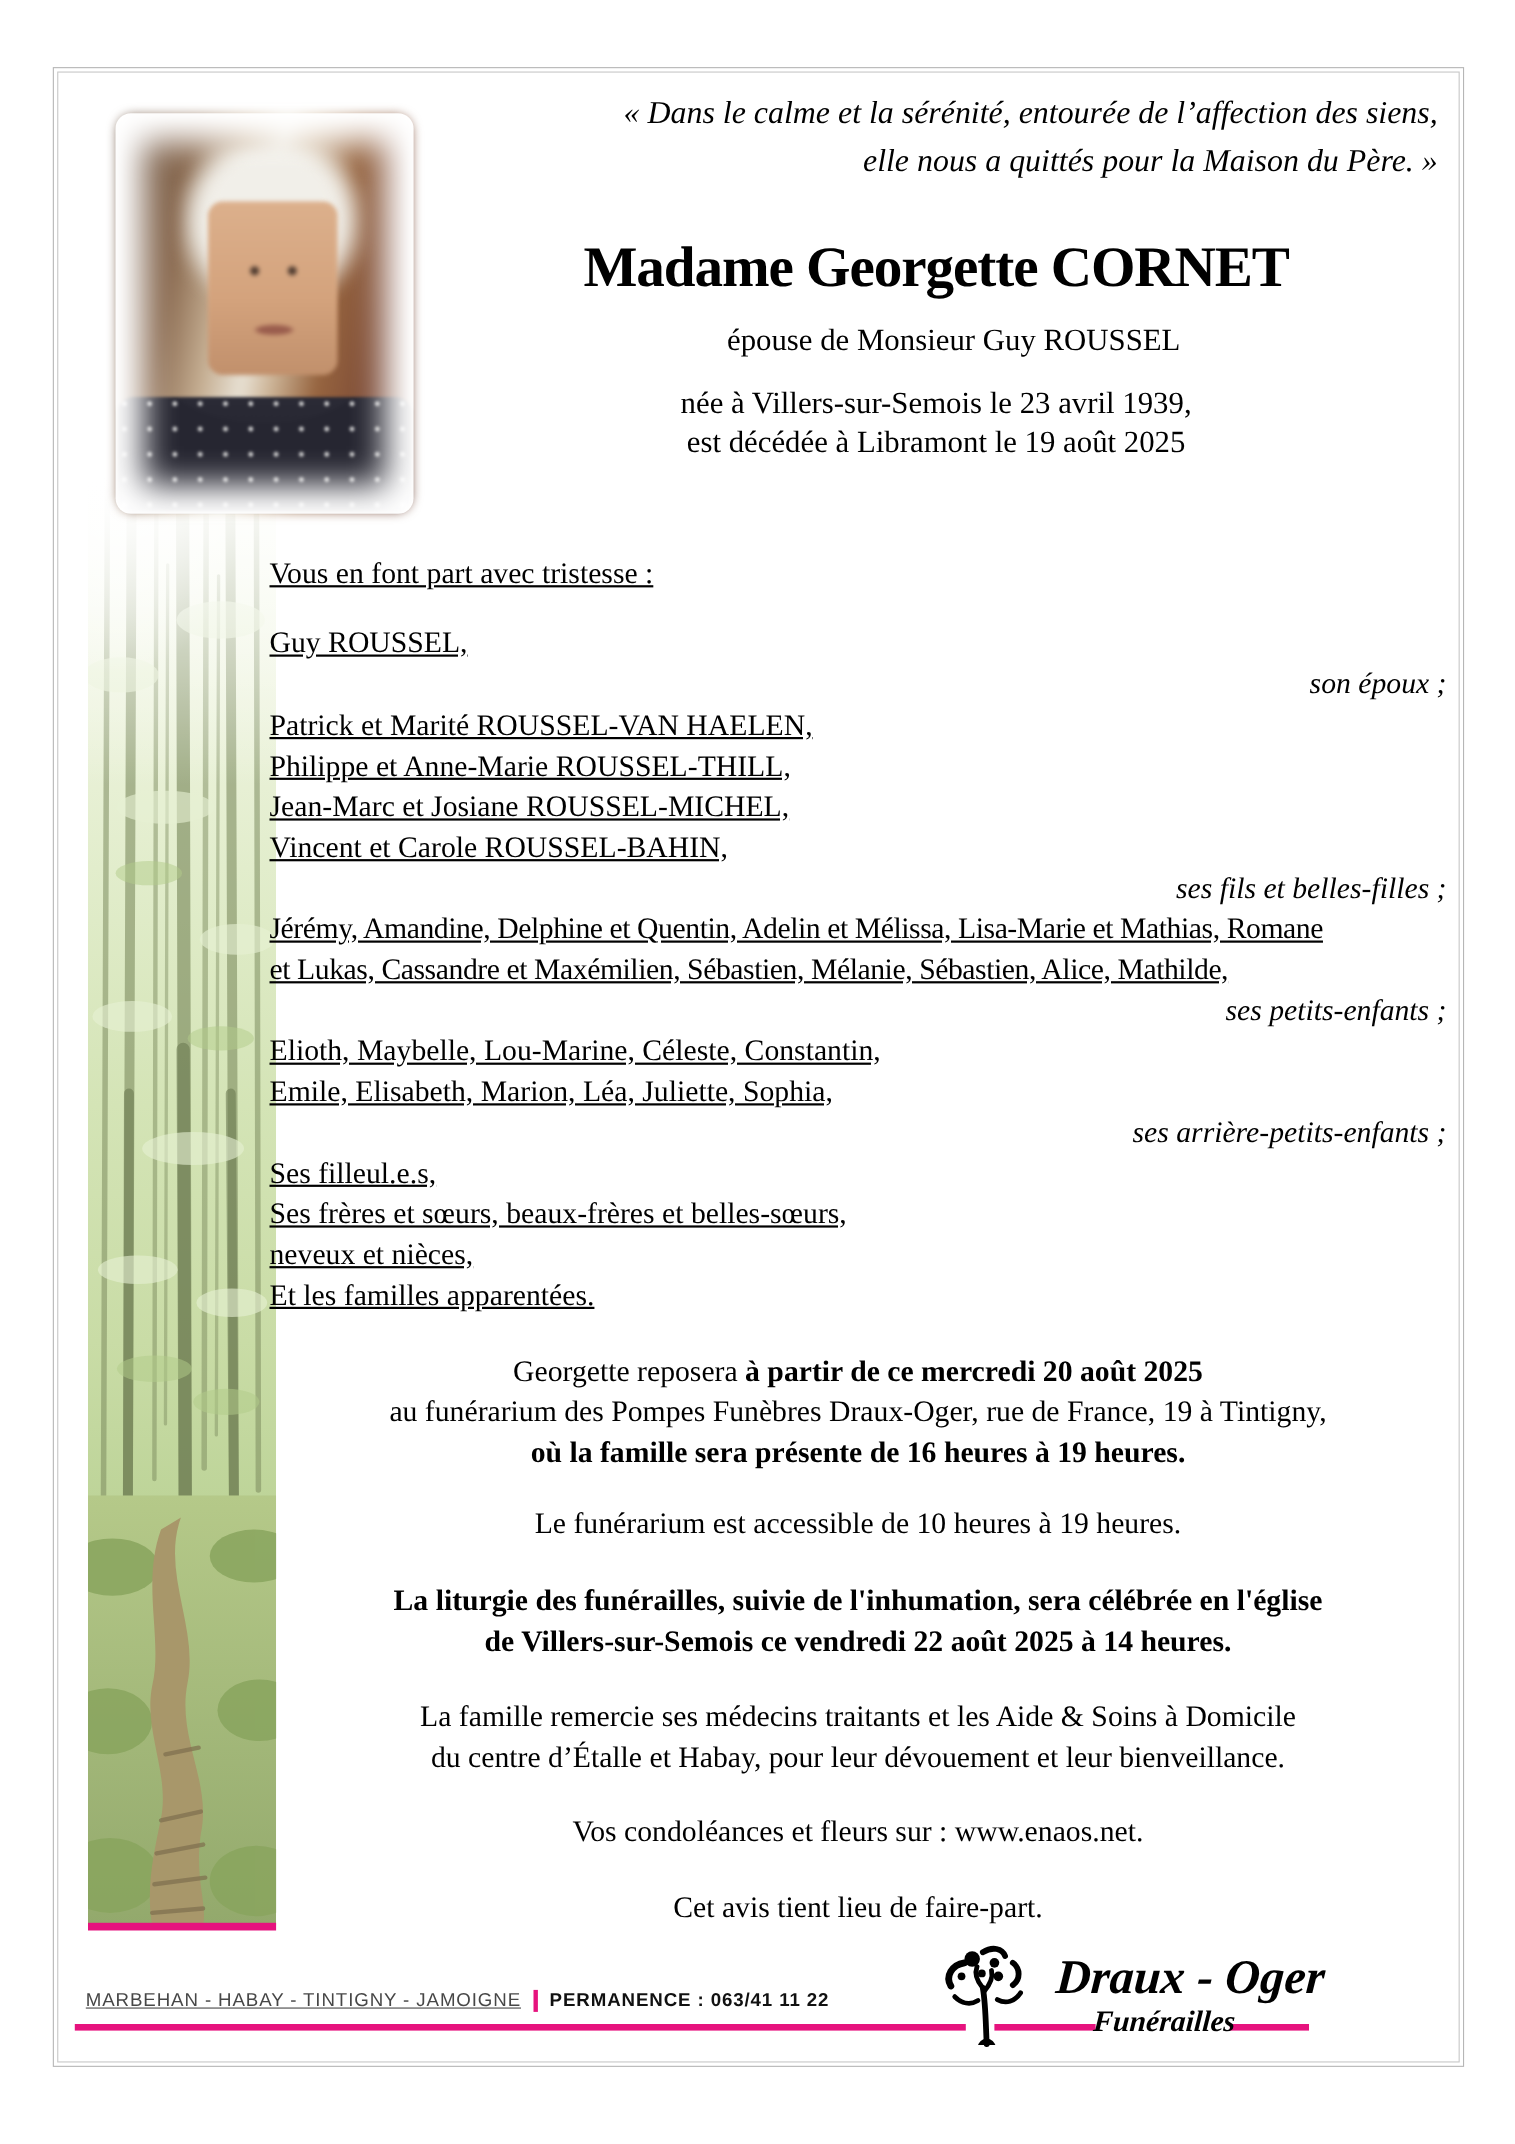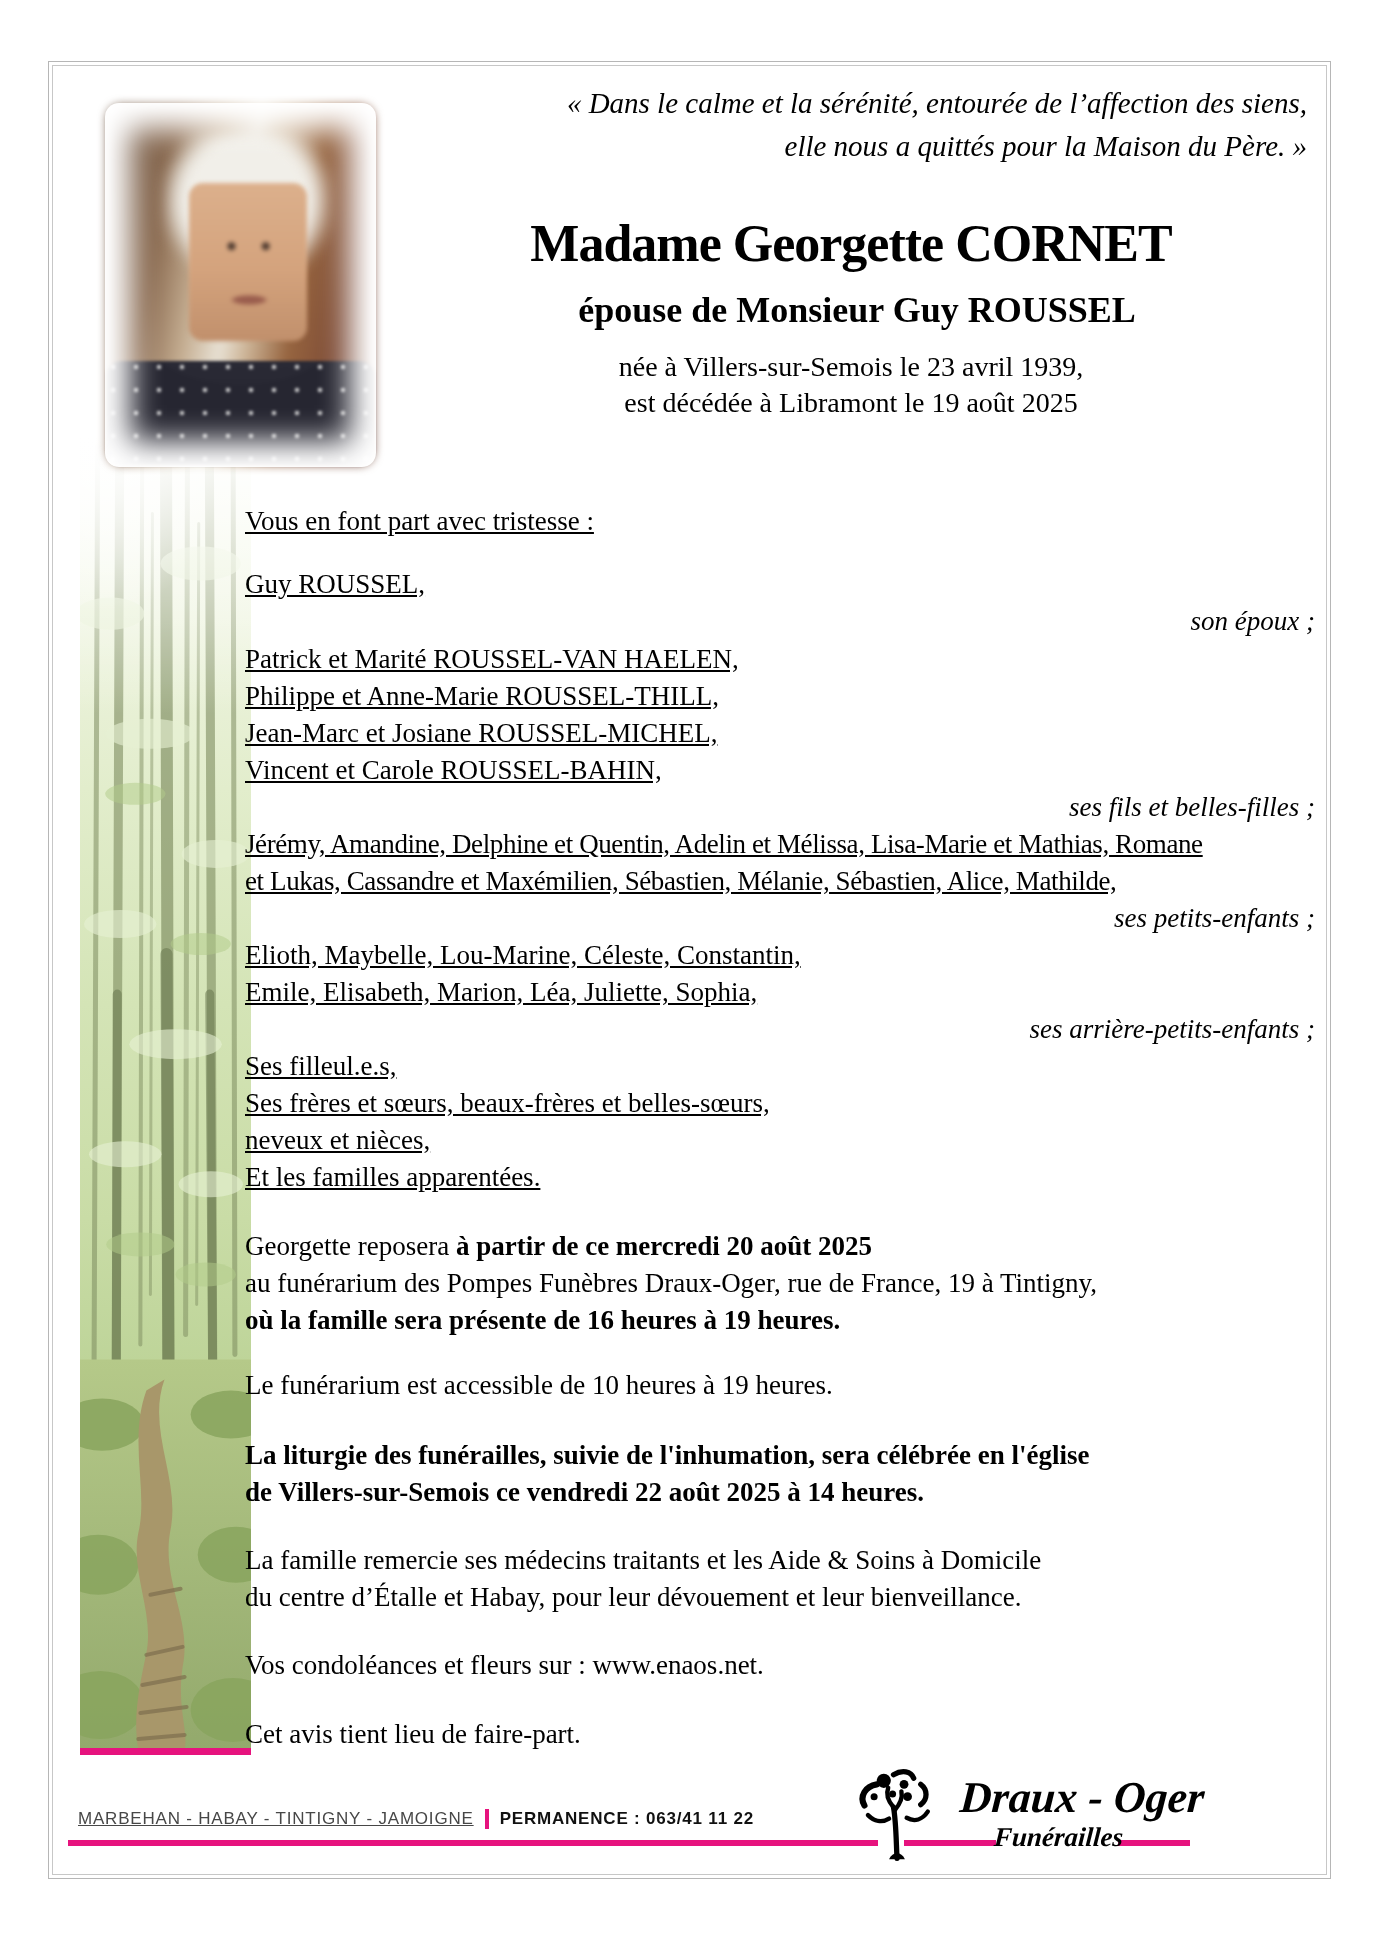--- a/index.html
+++ b/index.html
@@ -37,30 +37,30 @@
     background-size:23px 23px,100% 100%,100% 100%;}
   .p-feather{inset:-2px;border-radius:16px;box-shadow:inset 0 0 30px 26px #ffffff;}
 
   
   .quote{position:absolute;right:70px;top:82px;text-align:right;font-style:italic;
     font-size:29px;line-height:43px;}
 
   
   .header-zone{position:absolute;left:372px;top:0;width:958px;text-align:center;}
   .main-title{position:absolute;left:0;width:100%;top:208px;font-size:52px;font-weight:bold;line-height:72px;letter-spacing:-1px;white-space:nowrap;}
-  .sub-title{position:absolute;left:6px;width:100%;top:288px;font-size:36px;font-weight:bold;line-height:44px;white-space:nowrap;}
+  .sub-title{position:absolute;left:16px;width:100%;top:288px;font-size:28px;font-weight:normal;line-height:44px;white-space:nowrap;}
   .birth-line{position:absolute;left:0;width:100%;top:349px;font-size:28px;line-height:36px;white-space:nowrap;}
   .death-line{position:absolute;left:0;width:100%;top:385px;font-size:28px;line-height:36px;white-space:nowrap;}
 
   
   .body-zone{position:absolute;left:245px;top:0;width:1070px;font-size:27px;line-height:37px;}
   .bl{position:absolute;left:0;white-space:nowrap;text-decoration:underline;}
   .role{position:absolute;right:0;text-align:right;font-style:italic;white-space:nowrap;}
   .tight{letter-spacing:-0.4px;}
-  .cline{position:absolute;left:0;width:100%;white-space:nowrap;}
+  .cline{position:absolute;left:0;width:100%;text-align:center;white-space:nowrap;}
   .bold{font-weight:bold;}
 
   
   .footer-info{position:absolute;left:78px;top:1809px;display:flex;align-items:center;gap:11px;
     font-family:"Liberation Sans", sans-serif;font-size:17px;letter-spacing:0.8px;}
   .footer-locations{color:#474747;font-weight:500;white-space:nowrap;text-decoration:underline;}
   .footer-sep{width:4px;height:20px;}
   .footer-permanence{color:#111111;font-weight:bold;white-space:nowrap;text-align:right;}
   .pink-seg{position:absolute;top:1840px;height:6px;}
   .tree-logo{position:absolute;left:853px;top:1765px;width:88px;height:95px;}

